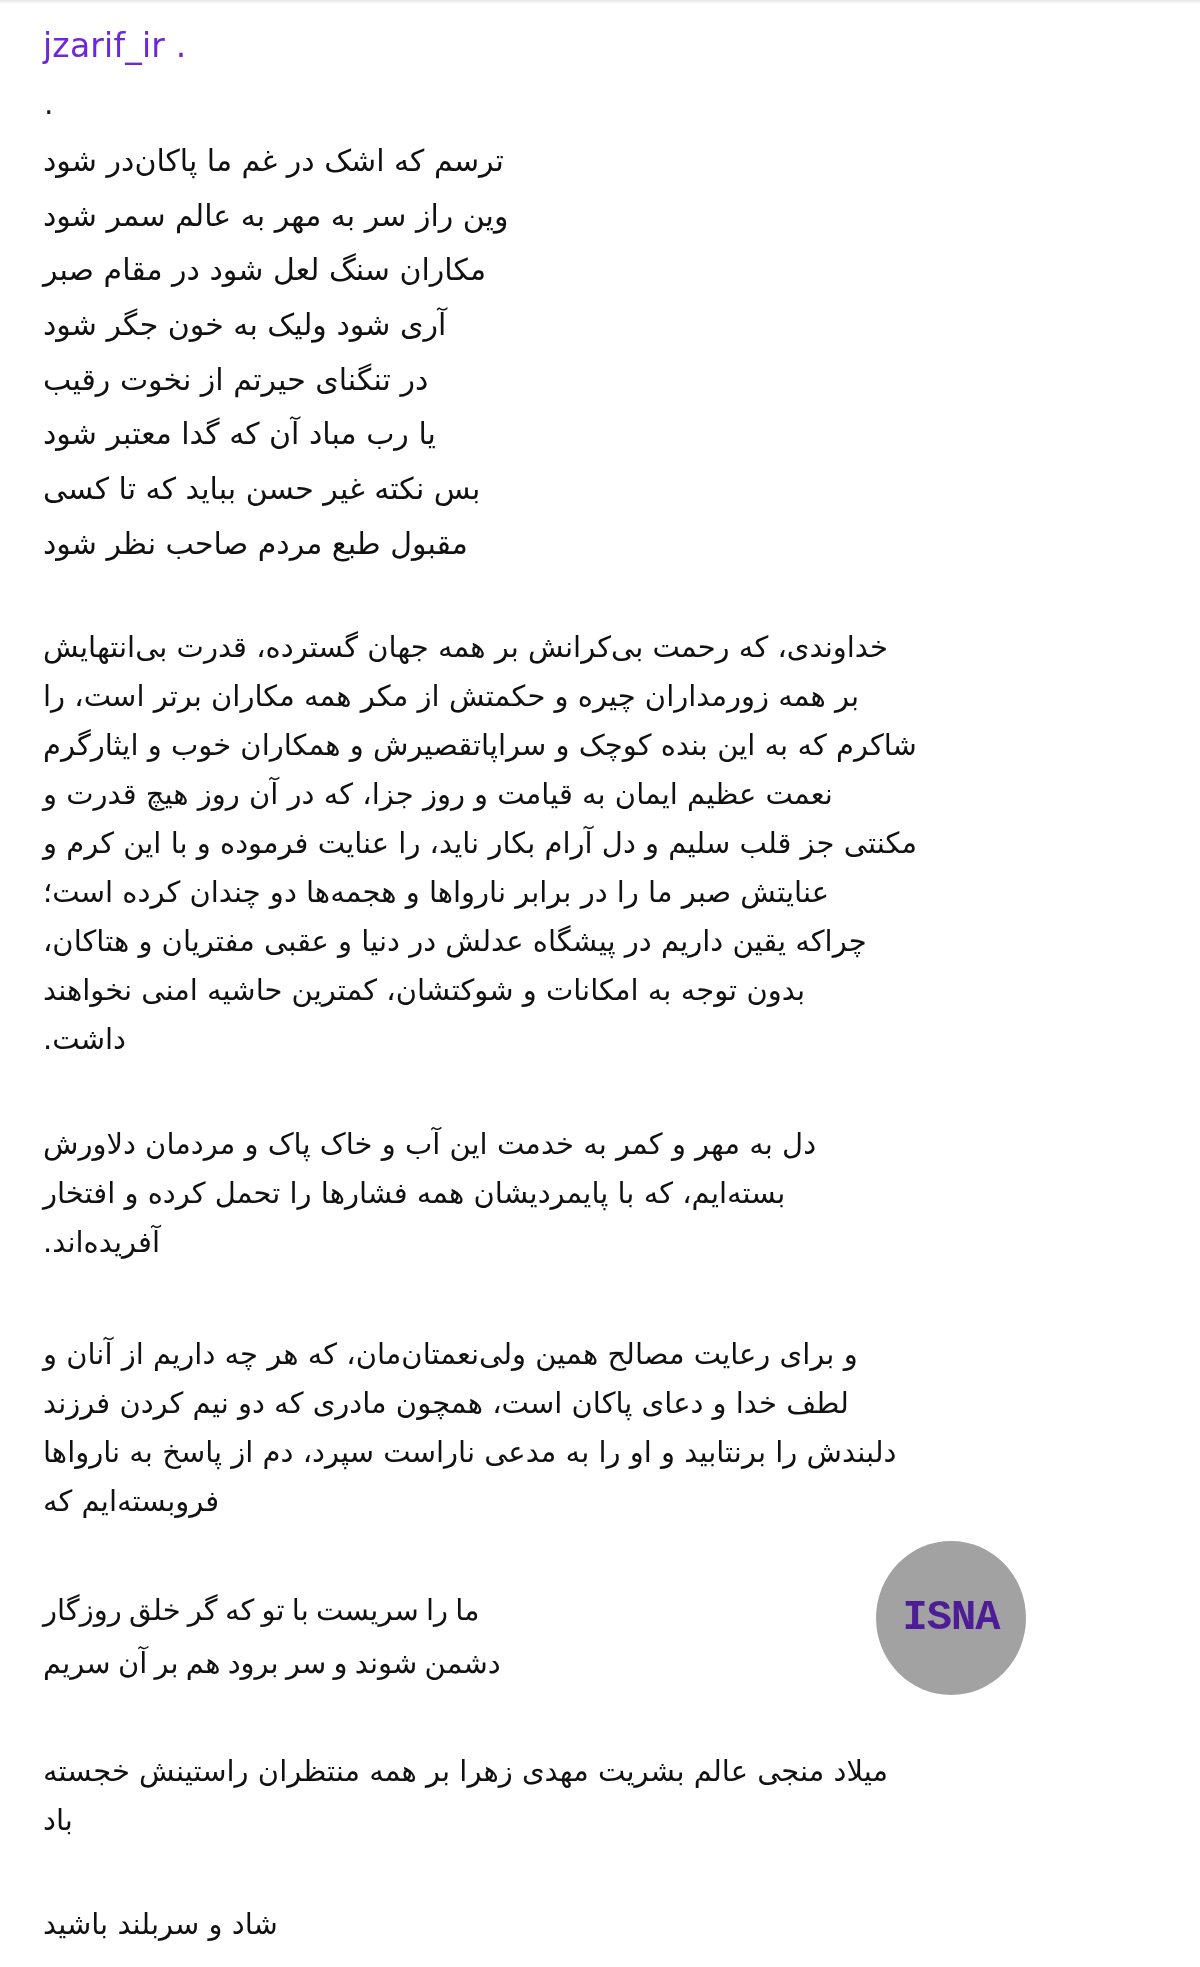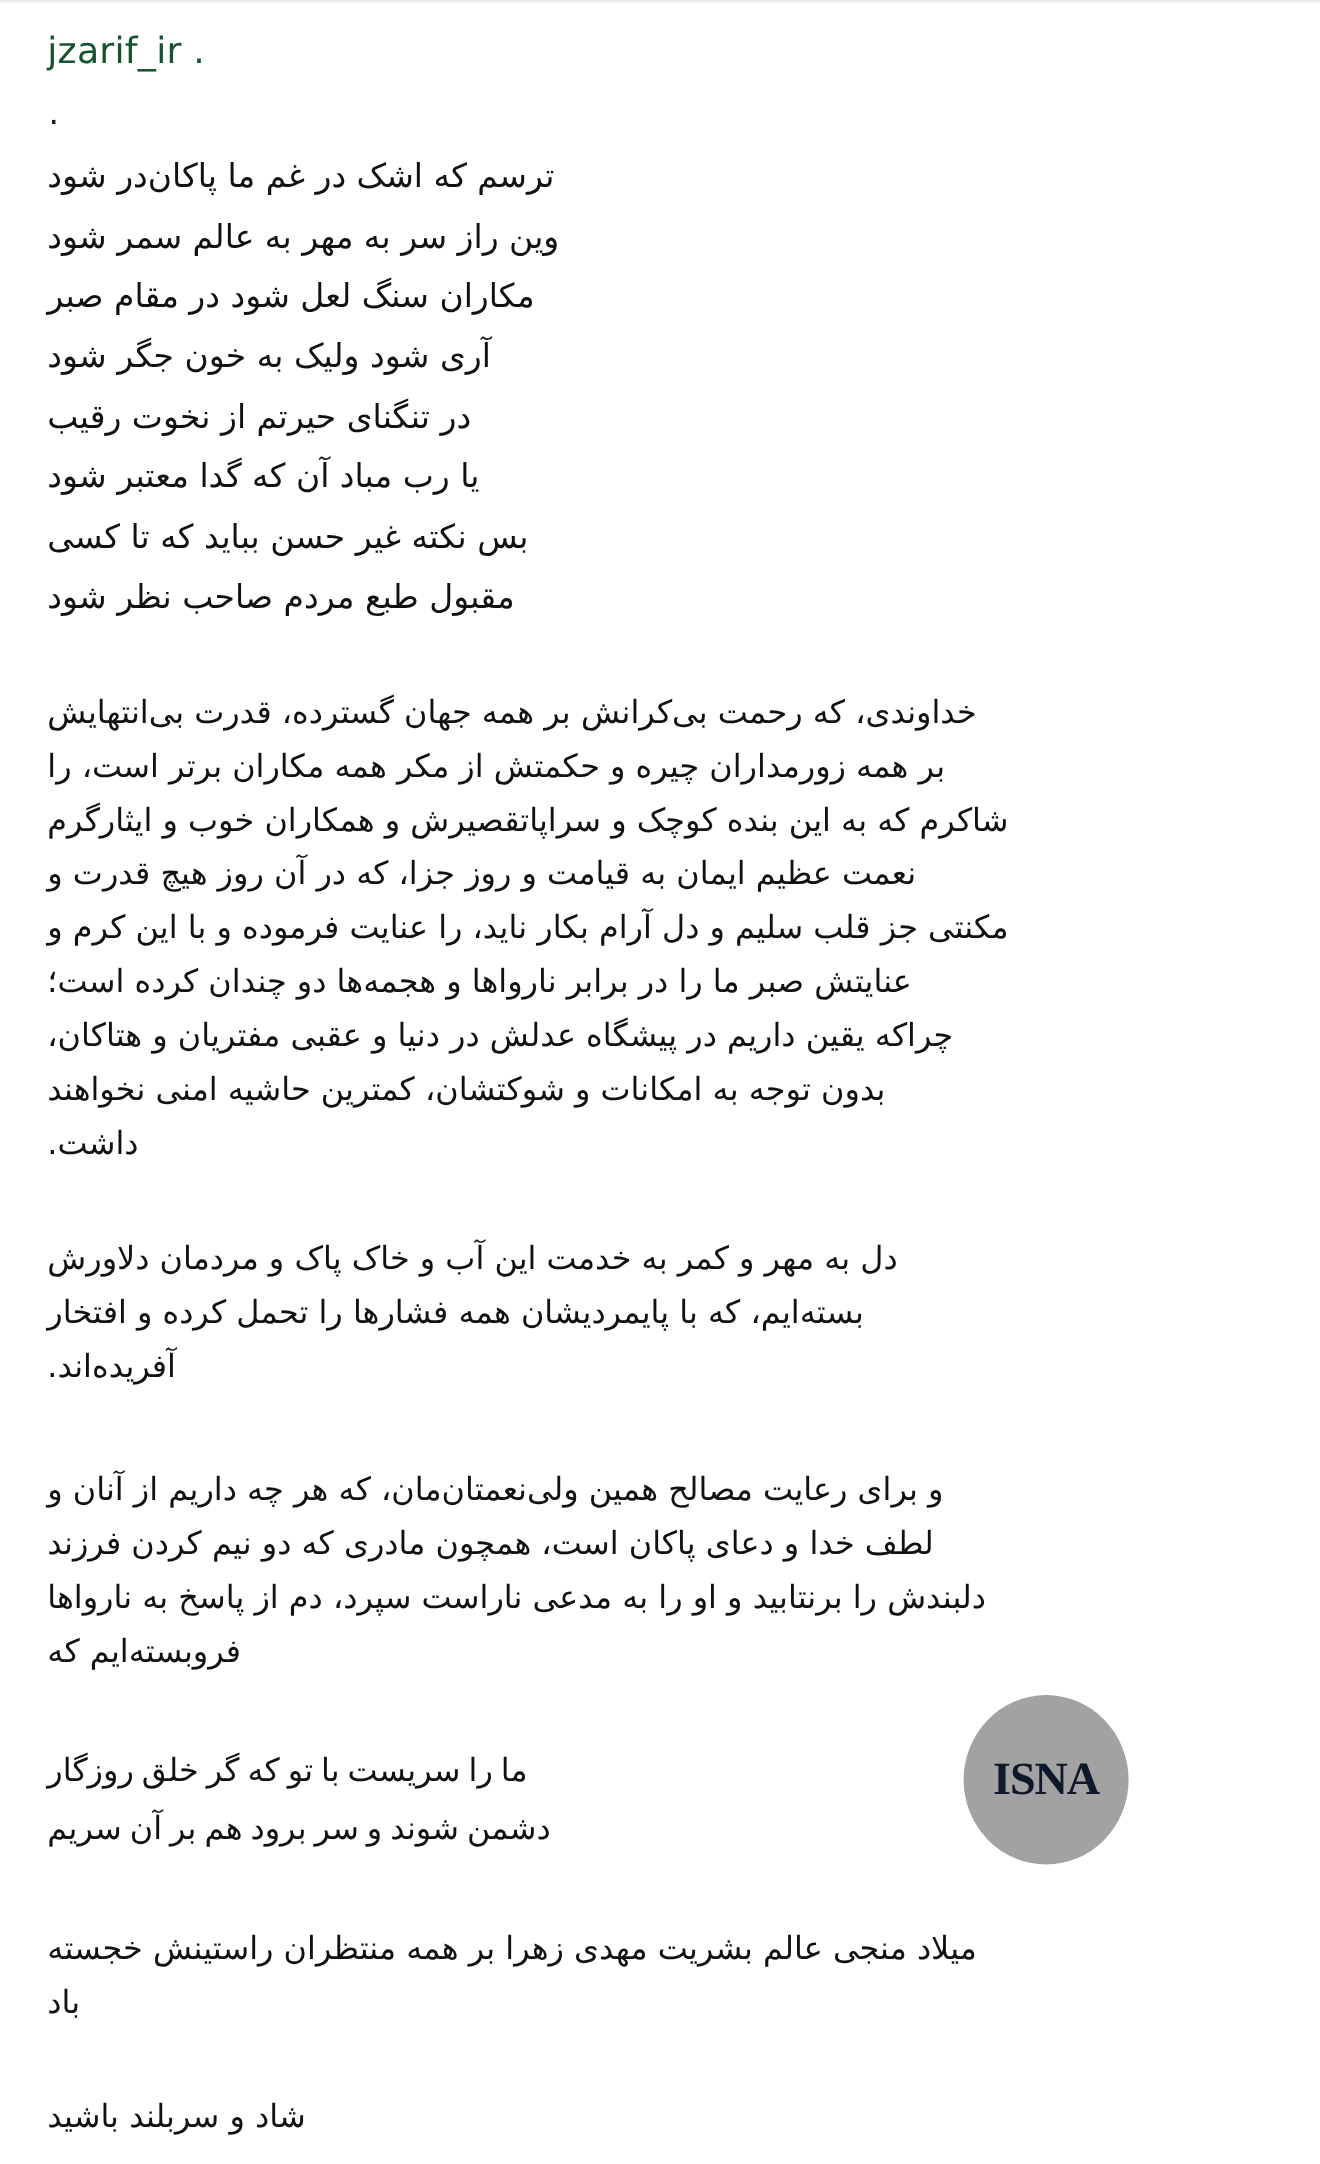--- a/index.html
+++ b/index.html
@@ -20,21 +20,21 @@
     left: 0; top: 0;
     width: 1200px; height: 4px;
     background: linear-gradient(#e6e6e6, #ffffff);
   }
   .username {
     position: absolute;
     left: 43px;
     top: 24px;
     font-size: 33px;
     line-height: 44px;
-    color: #14532d;
+    color: #6d28d9;
     letter-spacing: 0.2px;
     white-space: nowrap;
   }
   .lead-dot {
     position: absolute;
     left: 44px;
     top: 86px;
     font-size: 30px;
     line-height: 36px;
     color: #1a1a1a;
@@ -84,24 +84,24 @@
     top: 1541px;
     width: 150px;
     height: 154px;
     border-radius: 50%;
     background: #a2a2a2;
     display: flex;
     align-items: center;
     justify-content: center;
   }
   .isna-text {
-    font-family: Liberation Serif, serif;
+    font-family: Liberation Mono, monospace;
     font-weight: bold;
     font-size: 42px;
-    color: #0f172a;
+    color: #4c1d95;
     letter-spacing: -1px;
   }
 </style>
 </head>
 <body>
 
 <div class="top-edge"></div>
 
 <div class="username">jzarif_ir .</div>
 <div class="lead-dot">.</div>

